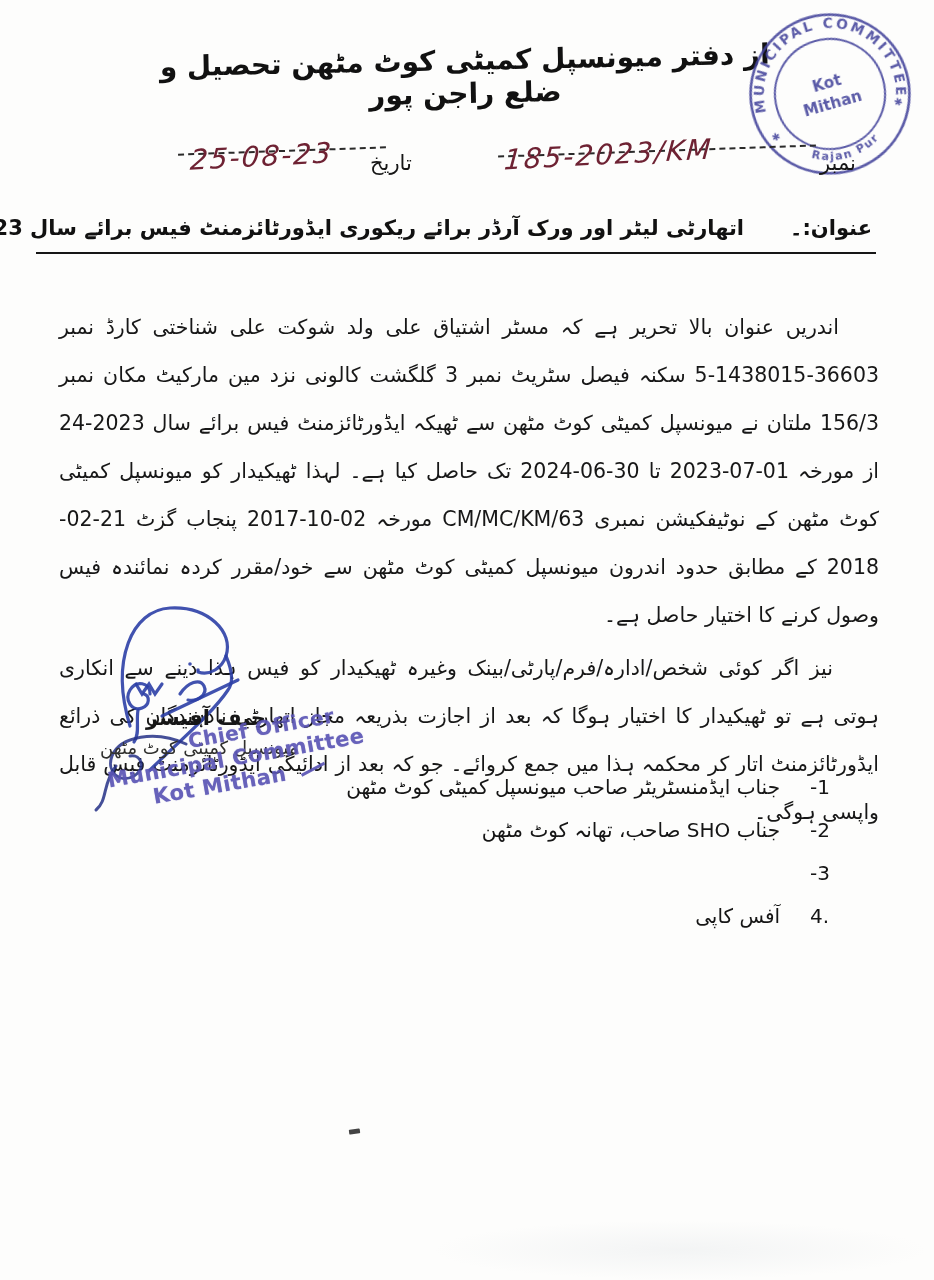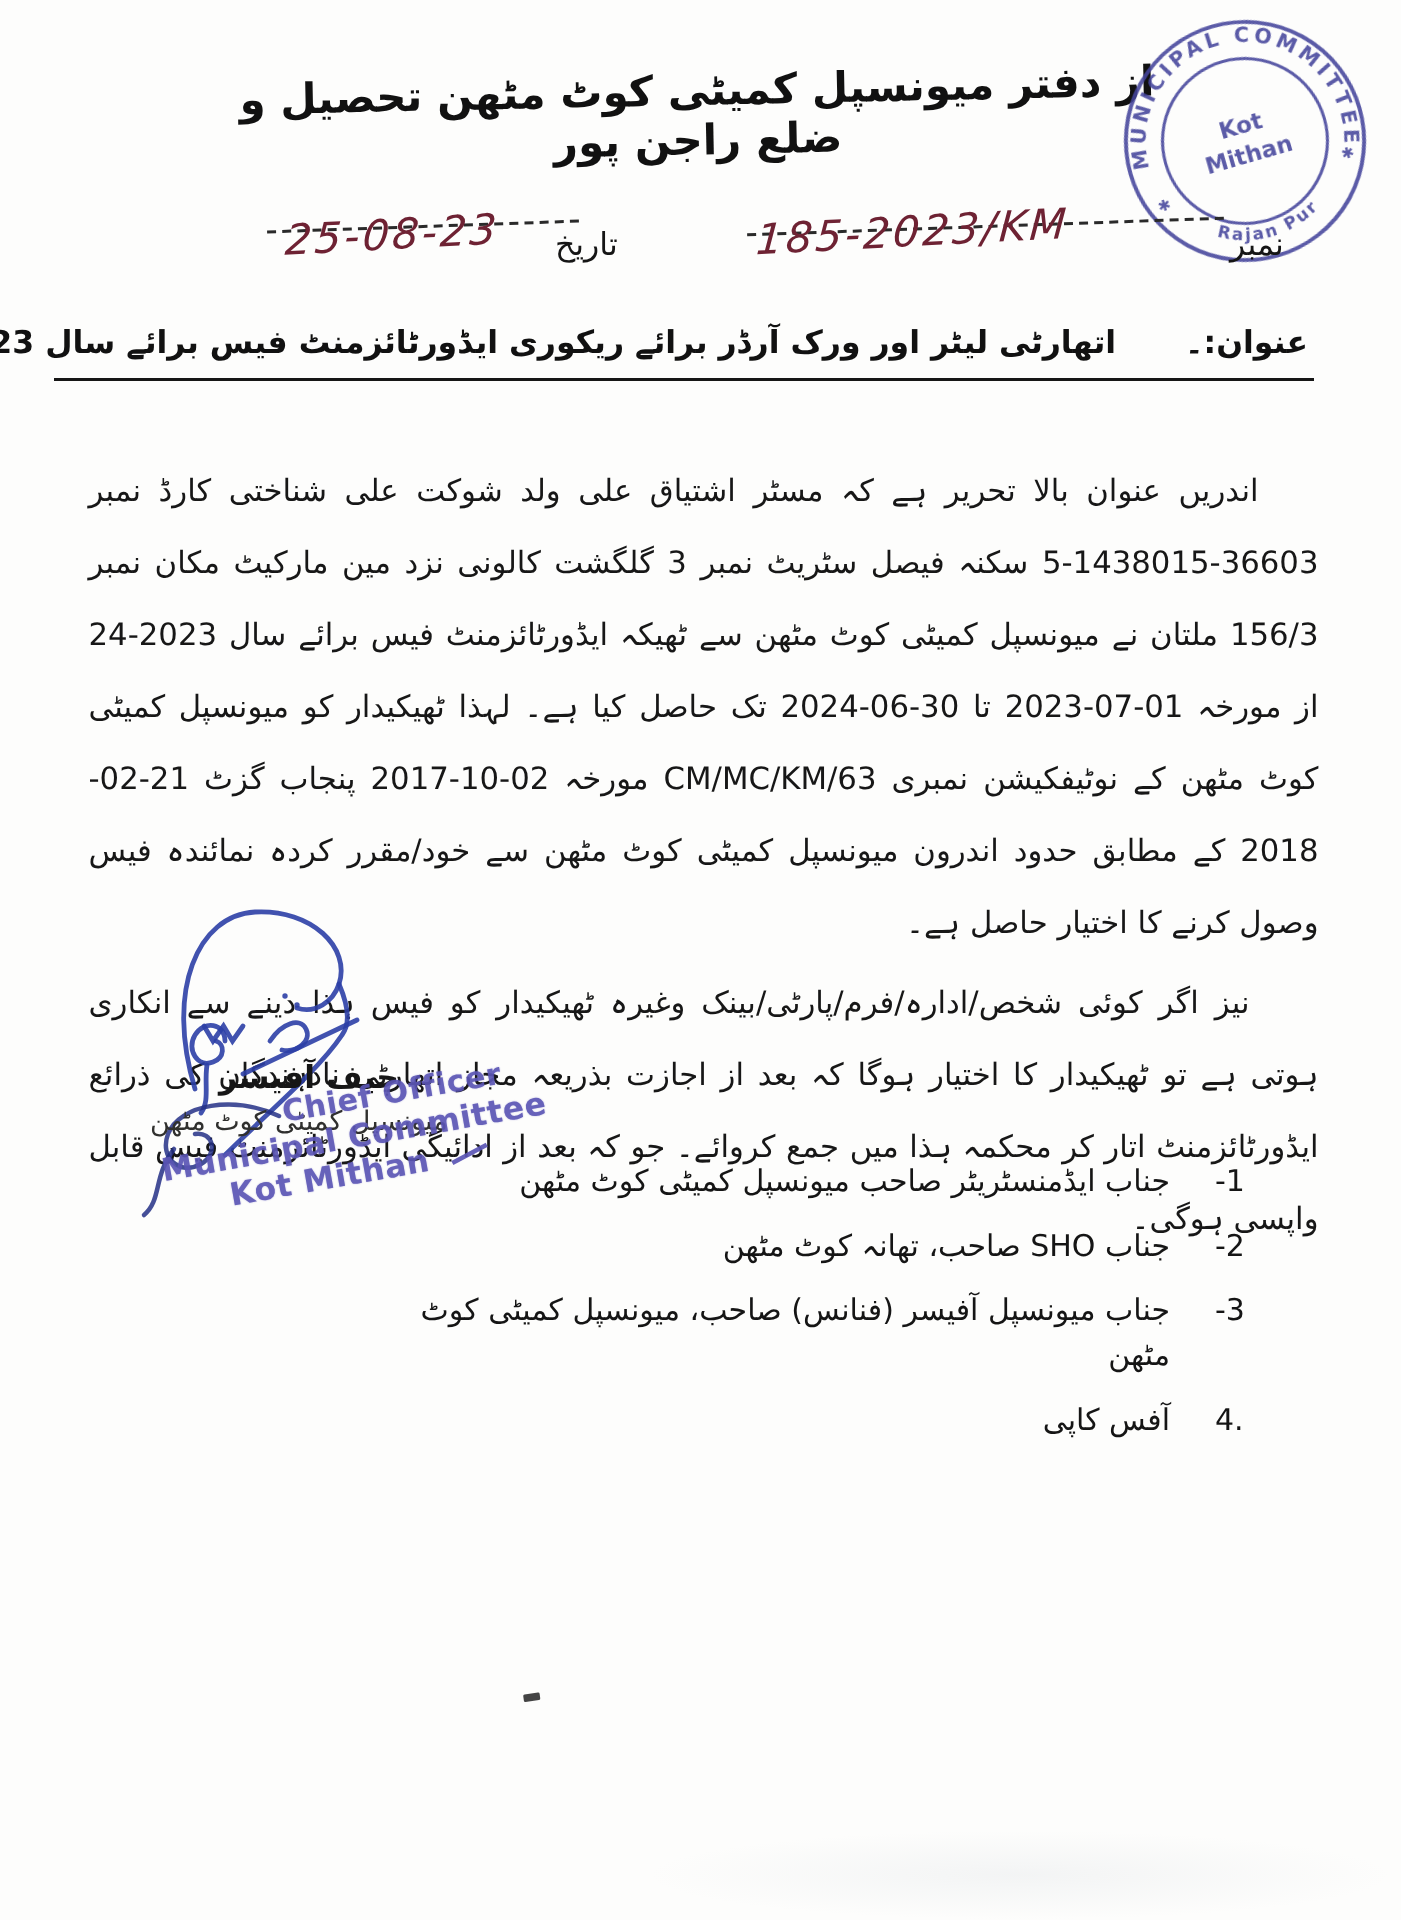--- a/index.html
+++ b/index.html
@@ -172,21 +172,20 @@
     <div class="di-row">
       <span class="di-num">-1</span>
       <span class="di-text">جناب ایڈمنسٹریٹر صاحب میونسپل کمیٹی کوٹ مٹھن</span>
     </div>
     <div class="di-row">
       <span class="di-num">-2</span>
       <span class="di-text">جناب SHO صاحب، تھانہ کوٹ مٹھن</span>
     </div>
     <div class="di-row">
       <span class="di-num">-3</span>
-      <span class="di-text">جناب میونسپل آفیسر (فنانس) صاحب، میونسپل کمیٹی کوٹ مٹھن</span>
     </div>
     <div class="di-row">
       <span class="di-num">4.</span>
       <span class="di-text">آفس کاپی</span>
     </div>
   </div>
 
   <div class="mark"></div>
   <div class="smudge"></div>
 

